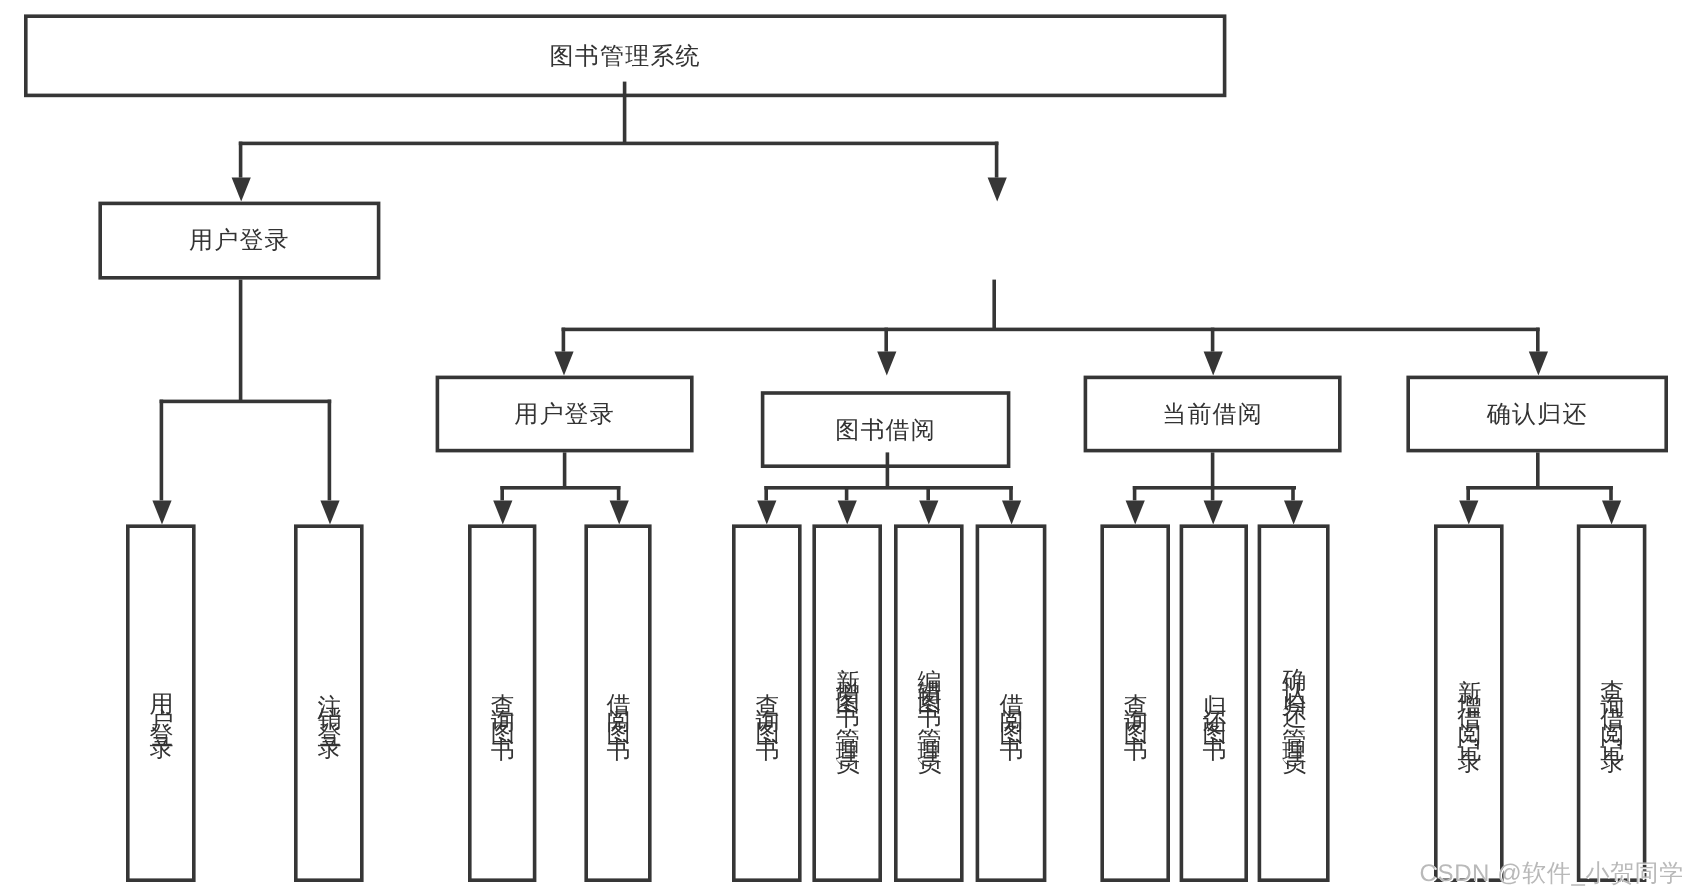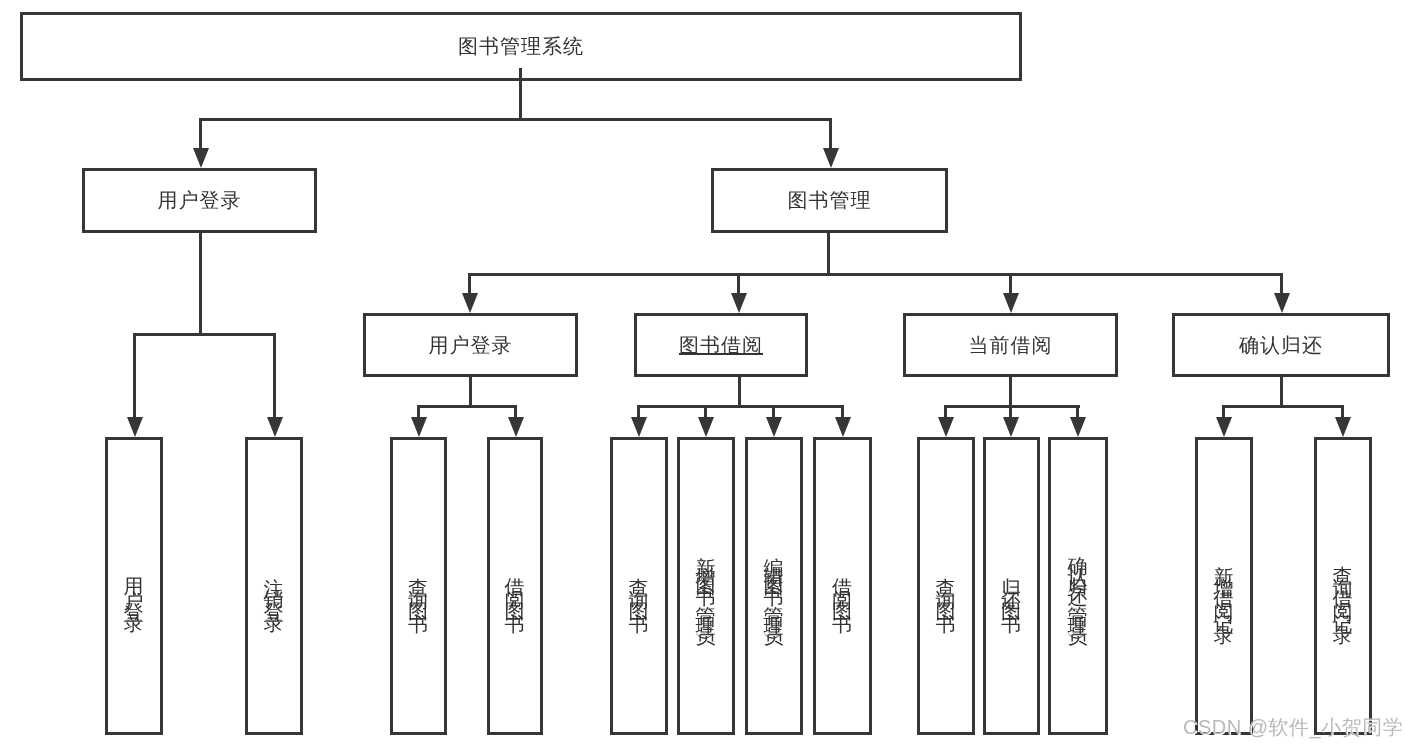--- a/index.html
+++ b/index.html
@@ -77,36 +77,35 @@
 <div class="canvas">
 
   <div class="box" style="left:20px; top:12px; width:1002px; height:69px;">图书管理系统</div>
 
   <div class="vline" style="left:519px; top:68px; height:52px;"></div>
   <div class="hline" style="left:199px; top:118px; width:633px;"></div>
   <div class="arrow" style="left:199px; top:118px; height:30px;"></div>
   <div class="arrow" style="left:829px; top:118px; height:30px;"></div>
 
   <div class="box" style="left:82px; top:168px; width:235px; height:65px;">用户登录</div>
-  <div class="box" style="left:711px; top:168px; width:237px; height:65px;">图书管理</div>
 
   <div class="vline" style="left:199px; top:233px; height:102px;"></div>
   <div class="hline" style="left:133px; top:333px; width:143px;"></div>
   <div class="arrow" style="left:133px; top:333px; height:84px;"></div>
   <div class="arrow" style="left:273px; top:333px; height:84px;"></div>
 
   <div class="vline" style="left:827px; top:233px; height:42px;"></div>
   <div class="hline" style="left:468px; top:273px; width:815px;"></div>
   <div class="arrow" style="left:468px; top:273px; height:20px;"></div>
   <div class="arrow" style="left:737px; top:273px; height:20px;"></div>
   <div class="arrow" style="left:1009px; top:273px; height:20px;"></div>
   <div class="arrow" style="left:1280px; top:273px; height:20px;"></div>
 
   <div class="box" style="left:363px; top:313px; width:215px; height:64px;">用户登录</div>
-  <div class="box" style="left:634px; top:313px; width:174px; height:64px;text-decoration:underline;">图书借阅</div>
+  <div class="box" style="left:634px; top:326px; width:208px; height:64px;">图书借阅</div>
   <div class="box" style="left:903px; top:313px; width:215px; height:64px;">当前借阅</div>
   <div class="box" style="left:1172px; top:313px; width:218px; height:64px;">确认归还</div>
 
   <div class="vline" style="left:469px; top:377px; height:30px;"></div>
   <div class="hline" style="left:417px; top:405px; width:100px;"></div>
   <div class="arrow" style="left:417px; top:405px; height:12px;"></div>
   <div class="arrow" style="left:514px; top:405px; height:12px;"></div>
 
   <div class="vline" style="left:738px; top:377px; height:30px;"></div>
   <div class="hline" style="left:637px; top:405px; width:207px;"></div>

